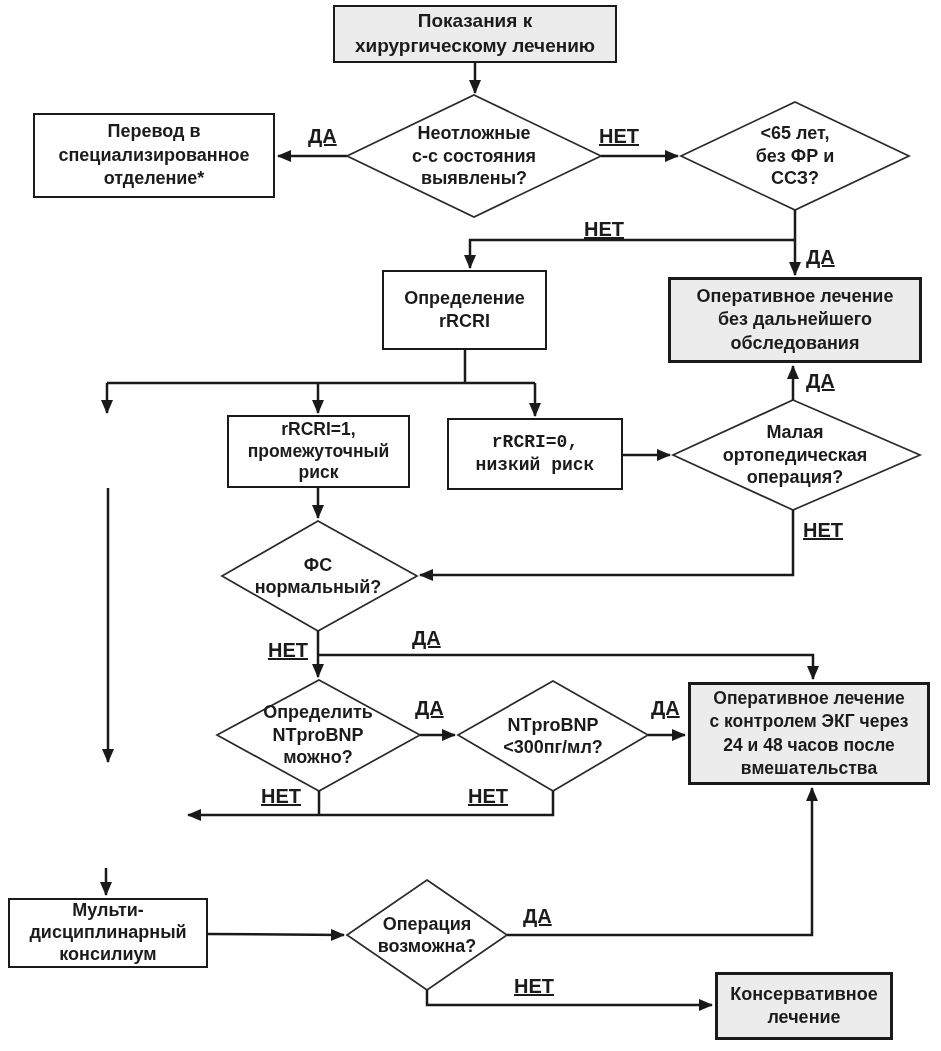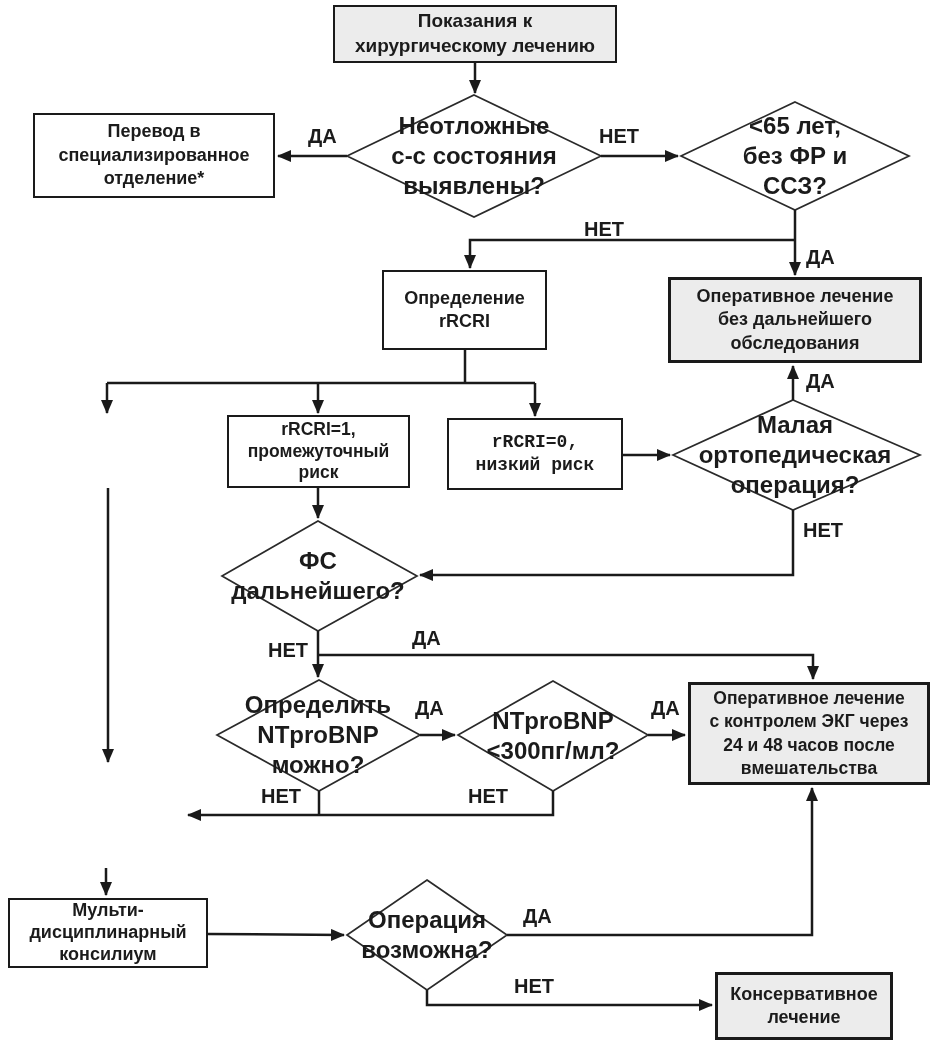--- a/index.html
+++ b/index.html
@@ -19,26 +19,27 @@
     display:flex;align-items:center;justify-content:center;
     text-align:center;white-space:pre-line;
     font-weight:700;font-size:18px;line-height:1.3;
     border:2px solid #1a1a1a;background:#ffffff;
   }
   .box.gray{background:#ececec;}
   .box.thick{border-width:3px;}
   .dlabel{
     position:absolute;display:flex;align-items:center;justify-content:center;
     text-align:center;white-space:pre-line;
-    font-weight:700;font-size:24px;line-height:1.25;
+    font-weight:700;font-size:18px;line-height:1.25;
     pointer-events:none;
   }
   .elabel{
     position:absolute;font-weight:700;font-size:20px;line-height:1;
     white-space:nowrap;
+    text-decoration:underline;
   }
 </style>
 </head>
 <body>
 
 <div id="stage">
 
   <svg id="wires" width="941" height="1051" viewBox="0 0 941 1051" xmlns="http://www.w3.org/2000/svg">
     <defs>
       <marker id="arrow" viewBox="0 0 14 12" markerWidth="14" markerHeight="12" refX="13" refY="6" orient="auto" markerUnits="userSpaceOnUse">
@@ -122,21 +123,21 @@
 
   <div class="dlabel" style="left:705px;top:110px;width:180px;height:92px;">&lt;65 лет,
 без ФР и
 ССЗ?</div>
 
   <div class="dlabel" style="left:685px;top:405px;width:220px;height:100px;">Малая
 ортопедическая
 операция?</div>
 
   <div class="dlabel" style="left:228px;top:526px;width:180px;height:100px;">ФС
-дальнейшего?</div>
+нормальный?</div>
 
   <div class="dlabel" style="left:227px;top:685px;width:182px;height:100px;">Определить
 NTproBNP
 можно?</div>
 
   <div class="dlabel" style="left:463px;top:686px;width:180px;height:100px;">NTproBNP
 &lt;300пг/мл?</div>
 
   <div class="dlabel" style="left:347px;top:885px;width:160px;height:100px;">Операция
 возможна?</div>

